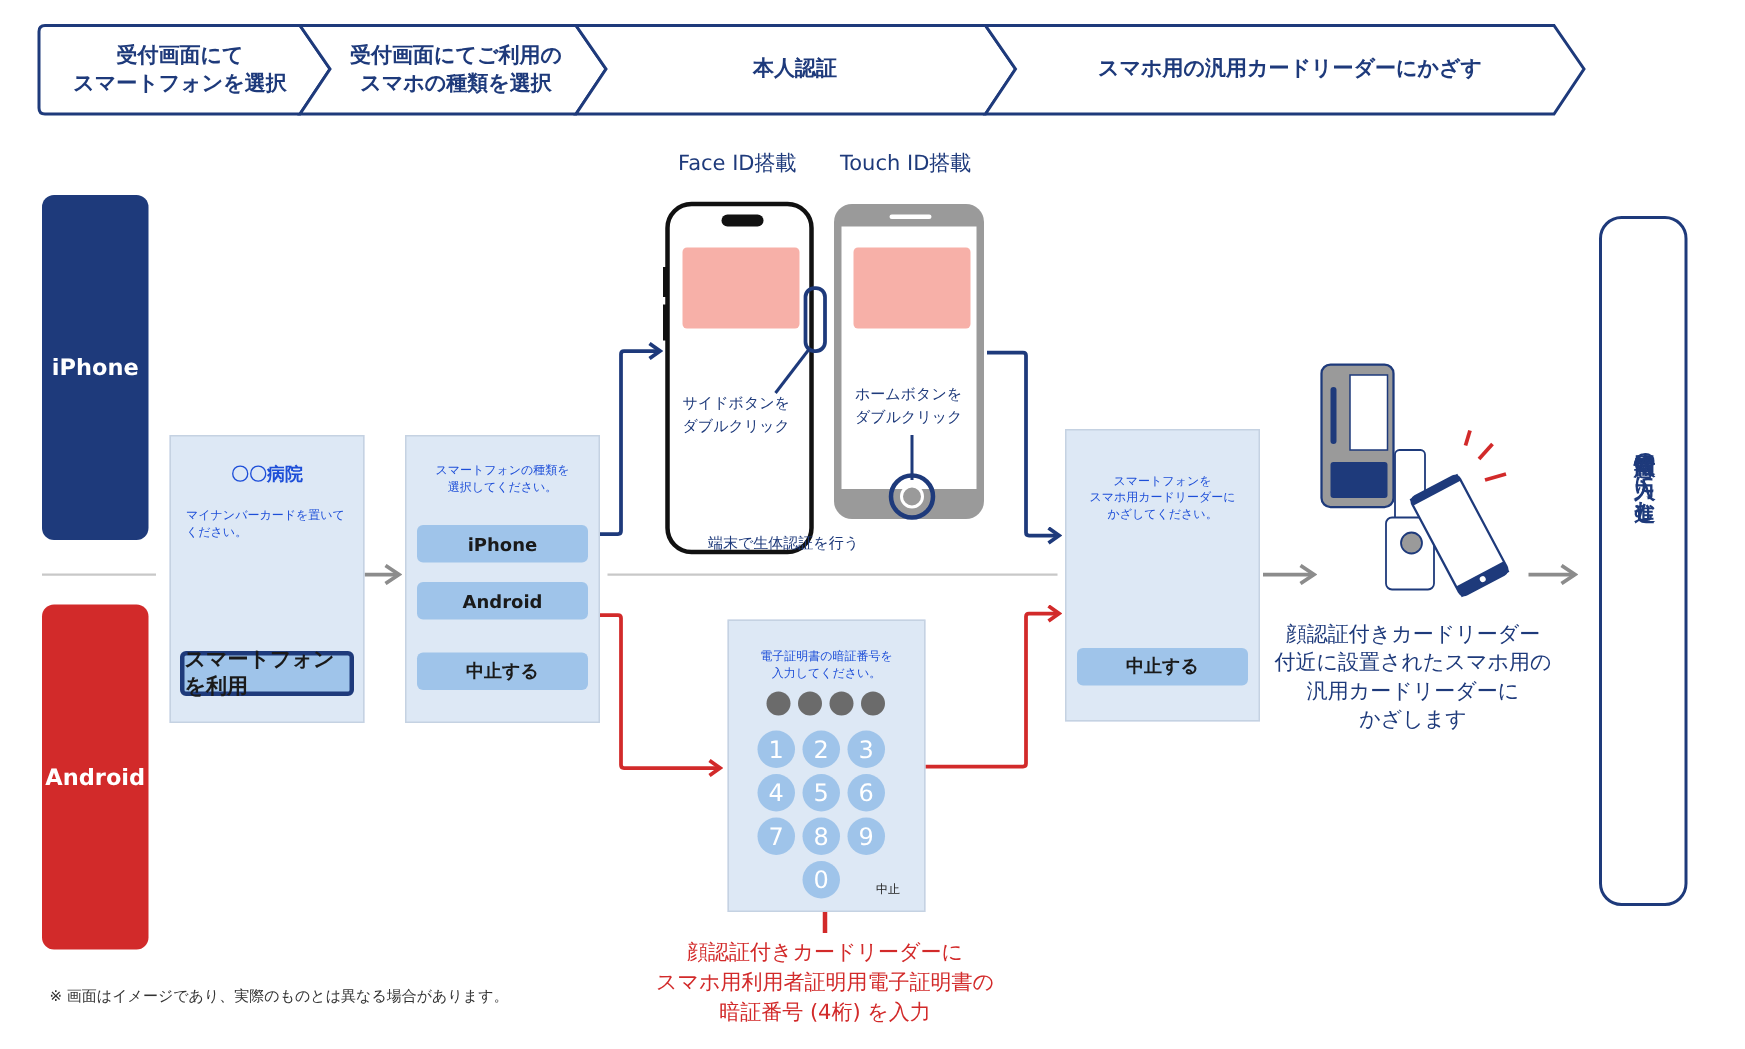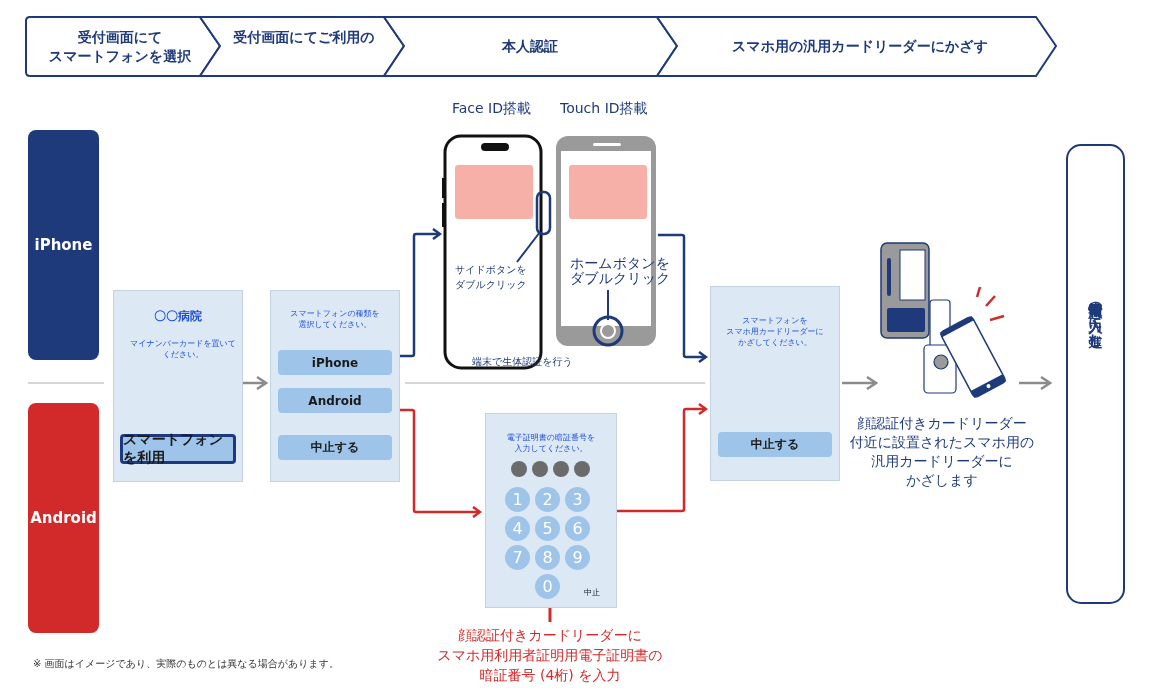--- a/index.html
+++ b/index.html
@@ -31,20 +31,21 @@
   <path d="M200,17 L384,17 L404,46 L384,76 L200,76 L220,46 Z" fill="#fff" stroke="#1e3a7b" stroke-width="2"></path>
   <path d="M384,17 L657,17 L677,46 L657,76 L384,76 L404,46 Z" fill="#fff" stroke="#1e3a7b" stroke-width="2"></path>
   <path d="M657,17 L1036,17 L1056,46 L1036,76 L657,76 L677,46 Z" fill="#fff" stroke="#1e3a7b" stroke-width="2"></path>
 </svg>
 <div class="step-label" style="left:30px;top:28px;width:180px;">
   <div>受付画面にて</div>
     <div>スマートフォンを選択</div>
 </div>
 <div class="step-label" style="left:212px;top:28px;width:184px;">
   <div>受付画面にてご利用の</div>
+    <div>スマホの種類を選択</div>
 </div>
 <div class="step-label" style="left:400px;top:37px;width:260px;">
   <div>本人認証</div>
 </div>
 <div class="step-label" style="left:675px;top:37px;width:370px;">
   <div>スマホ用の汎用カードリーダーにかざす</div>
 </div>
 
 <div class="lane" style="left:28px;top:130px;width:71px;height:230px;background:#1e3a7b;">
   <span>iPhone</span>
@@ -119,38 +120,38 @@
     <line x1="977" y1="297" x2="980" y2="287" stroke="#d22a2a" stroke-width="2.5"></line>
     <line x1="986" y1="306" x2="995" y2="296" stroke="#d22a2a" stroke-width="2.5"></line>
     <line x1="990" y1="320" x2="1004" y2="316" stroke="#d22a2a" stroke-width="2.5"></line>
   </g>
 
   <rect x="1067" y="145" width="57" height="458" rx="14" fill="#fff" stroke="#1e3a7b" stroke-width="2"></rect>
 </svg>
 
 <div class="screen" style="left:113px;top:290px;width:128px;height:190px;">
   <div class="scr-text" style="top:20px;font-size:12px;font-weight:bold;">〇〇病院</div>
-  <div class="scr-text" style="top:47px;left:10px;text-align:center;white-space:pre-line;">マイナンバーカードを置いて
+  <div class="scr-text" style="top:47px;left:10px;text-align:left;white-space:pre-line;">マイナンバーカードを置いて
 ください。</div>
   <div class="scr-btn" style="left:6px;top:143px;width:110px;height:24px;border:3px solid #1e3a7b;font-size:14px;">スマートフォンを利用</div>
 </div>
 
 <div class="screen" style="left:270px;top:290px;width:128px;height:190px;">
   <div class="scr-text" style="top:17px;white-space:pre-line;">スマートフォンの種類を
 選択してください。</div>
   <div class="scr-btn" style="left:7px;top:59px;width:114px;height:25px;">iPhone</div>
   <div class="scr-btn" style="left:7px;top:97px;width:114px;height:25px;">Android</div>
   <div class="scr-btn" style="left:7px;top:144px;width:114px;height:25px;">中止する</div>
 </div>
 
 <div class="abs dark" style="left:452px;top:100px;font-size:14px;">Face ID搭載</div>
 <div class="abs dark" style="left:560px;top:100px;font-size:14px;">Touch ID搭載</div>
 <div class="abs dark" style="left:455px;top:262px;font-size:10px;line-height:15px;white-space:pre-line;">サイドボタンを
 ダブルクリック</div>
-<div class="abs dark" style="left:570px;top:256px;font-size:14px;line-height:15px;white-space:pre-line;">ホームボタンを
+<div class="abs dark" style="left:570px;top:256px;font-size:10px;line-height:15px;white-space:pre-line;">ホームボタンを
 ダブルクリック</div>
 <div class="abs dark" style="left:472px;top:355px;font-size:10px;">端末で生体認証を行う</div>
 
 <div class="screen" style="left:485px;top:413px;width:130px;height:193px;">
   <div class="scr-text" style="top:18px;white-space:pre-line;">電子証明書の暗証番号を
 入力してください。</div>
   <div class="dot" style="left:25px;top:47px;"></div>
   <div class="dot" style="left:46px;top:47px;"></div>
   <div class="dot" style="left:67px;top:47px;"></div>
   <div class="dot" style="left:88px;top:47px;"></div>

